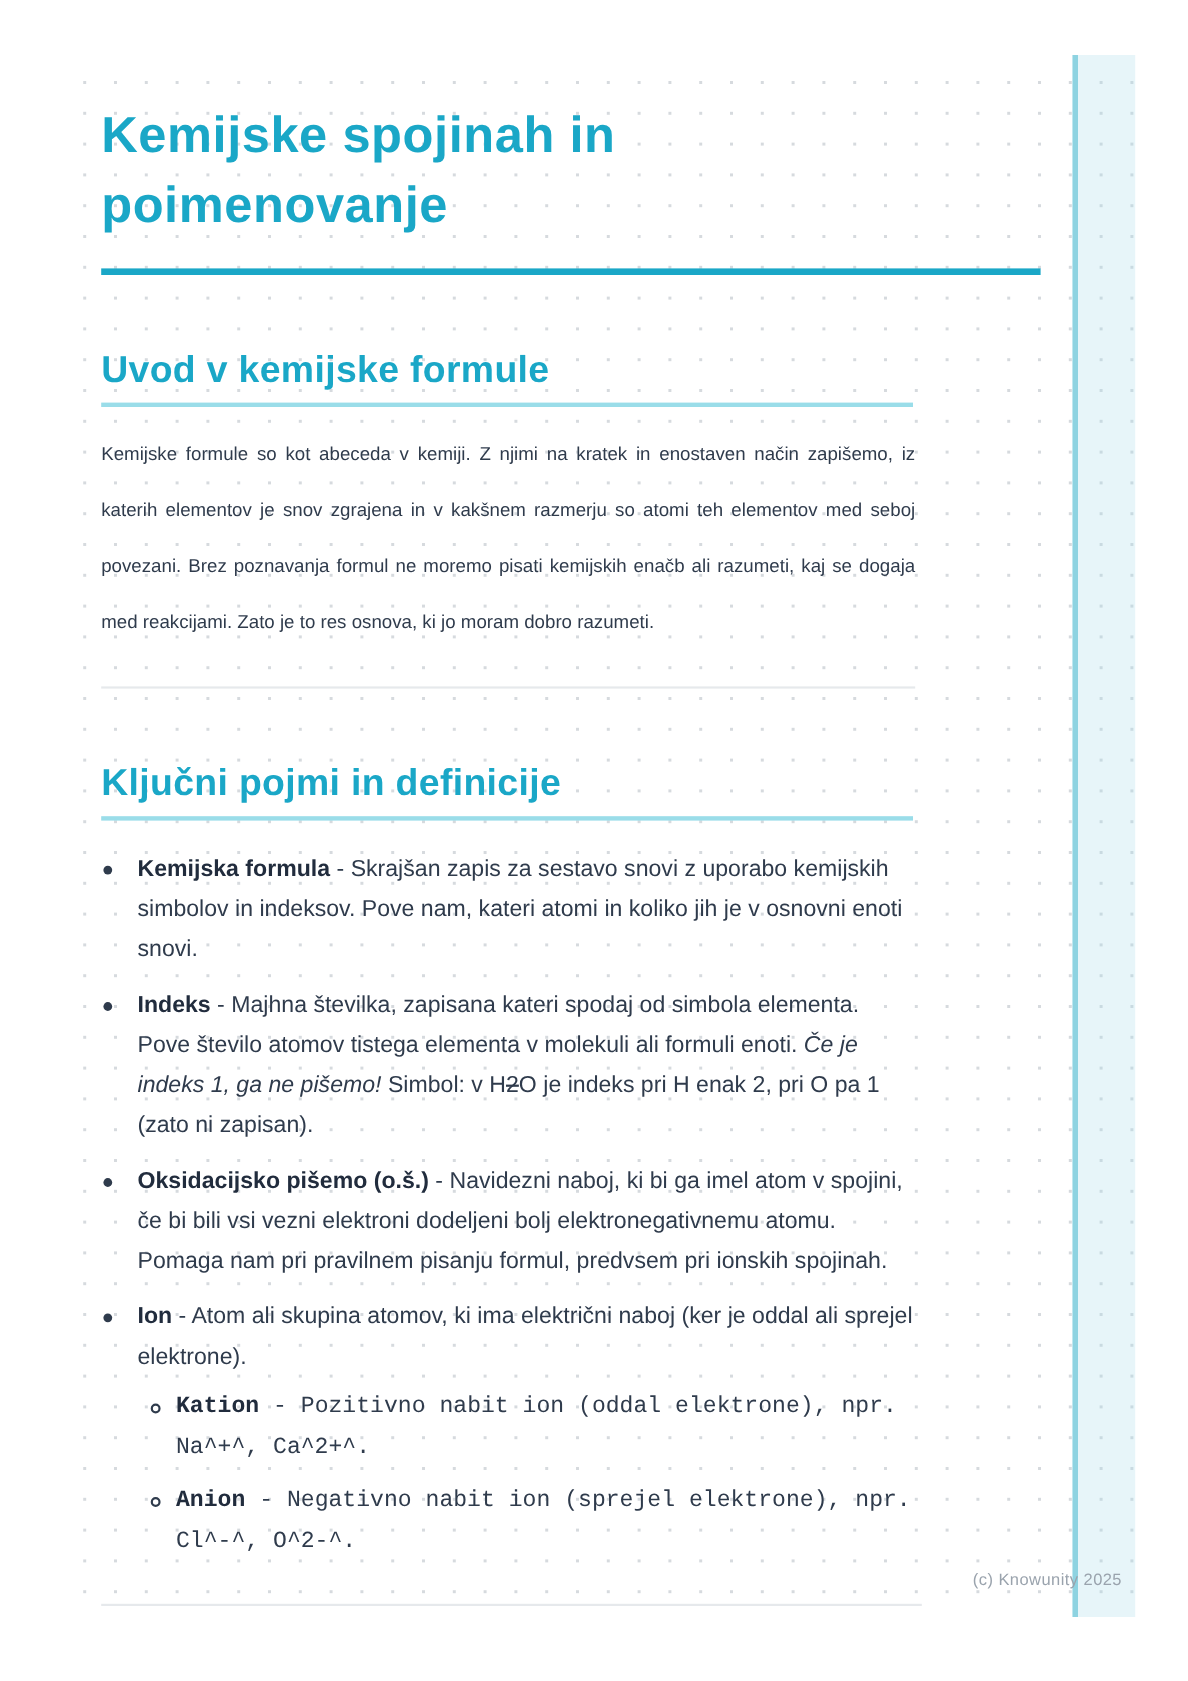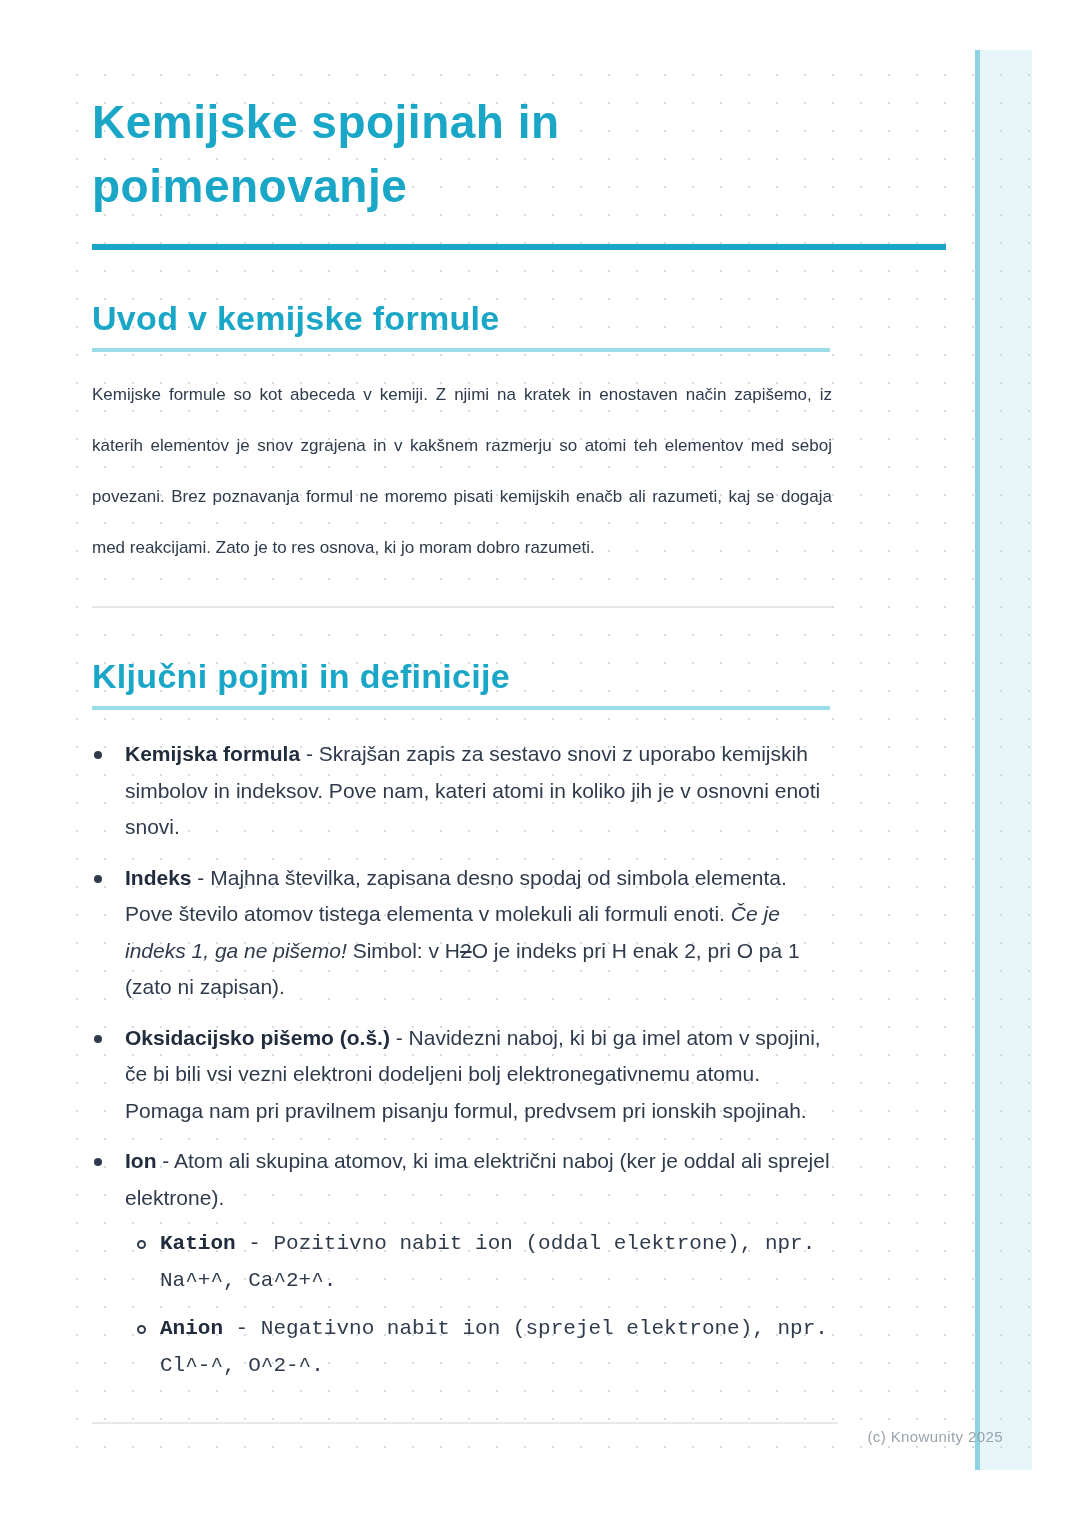--- a/index.html
+++ b/index.html
@@ -36,21 +36,21 @@
   .content{position:absolute;left:92px;top:90px;width:854px;z-index:3;}
 
   h1.doc-title{
     color:var(--accent);font-size:46px;line-height:64px;font-weight:800;
     letter-spacing:0.5px;max-width:720px;
   }
   .title-rule{margin-top:26px;width:854px;height:6px;background:var(--accent);}
 
   h2.section-heading{
     color:var(--accent);font-size:34px;line-height:44px;font-weight:800;
-    margin-top:46px;letter-spacing:0.3px;
+    margin-top:64px;letter-spacing:0.3px;
   }
   .section-underline{margin-top:8px;width:738px;height:4px;background:var(--accent-light);}
 
   p.body-par{
     margin-top:17px;width:740px;color:var(--text);
     font-size:17px;line-height:51px;text-align:justify;
   }
 
   .divider{width:740px;height:2px;background:var(--divider);}
   .divider.after-intro{margin-top:33px;}
@@ -67,21 +67,21 @@
   .li-text{flex:1;}
   .li-text b{font-weight:700;color:#212c3d;}
   .it{font-style:italic;}
   .strike{text-decoration:line-through;}
 
   ul.sub-bullets{list-style:none;margin-top:10px;width:100%;}
   ul.sub-bullets > li{display:flex;margin-bottom:12px;font-family:Liberation Mono, monospace;}
   ul.sub-bullets .marker-col{flex:0 0 35px;padding-left:10px;}
 
   .footer{
-    position:absolute;right:77px;top:1428px;z-index:3;
+    position:absolute;right:60px;top:1428px;z-index:3;
     color:var(--footer-text);font-size:15px;letter-spacing:0.4px;
   }
 </style>
 </head>
 <body>
 
 <div class="page">
 
   <div class="dots"></div>
   <div class="stripe"></div>
@@ -107,21 +107,21 @@
             <span class="dot-marker"></span>
           </span>
         <span class="li-text"><b>Kemijska formula</b><span> - </span><span>Skrajšan zapis za sestavo snovi z uporabo kemijskih simbolov in indeksov. Pove nam, kateri atomi in koliko jih je v osnovni enoti snovi.</span></span>
       </li>
 
 
       <li>
         <span class="marker-col">
             <span class="dot-marker"></span>
           </span>
-        <span class="li-text"><b>Indeks</b><span> - </span><span>Majhna številka, zapisana desno spodaj od simbola elementa. Pove število atomov tistega elementa v molekuli ali formuli enoti. </span><span class="it">Če je indeks 1, ga ne pišemo!</span><span> Simbol: v H</span><span class="strike">2</span><span>O je indeks pri H enak 2, pri O pa 1 (zato ni zapisan).</span></span>
+        <span class="li-text"><b>Indeks</b><span> - </span><span>Majhna številka, zapisana kateri spodaj od simbola elementa. Pove število atomov tistega elementa v molekuli ali formuli enoti. </span><span class="it">Če je indeks 1, ga ne pišemo!</span><span> Simbol: v H</span><span class="strike">2</span><span>O je indeks pri H enak 2, pri O pa 1 (zato ni zapisan).</span></span>
       </li>
 
       <li>
         <span class="marker-col">
             <span class="dot-marker"></span>
           </span>
         <span class="li-text"><b>Oksidacijsko pišemo (o.š.)</b><span> - </span><span>Navidezni naboj, ki bi ga imel atom v spojini, če bi bili vsi vezni elektroni dodeljeni bolj elektronegativnemu atomu. Pomaga nam pri pravilnem pisanju formul, predvsem pri ionskih spojinah.</span></span>
       </li>
 
       <li>

